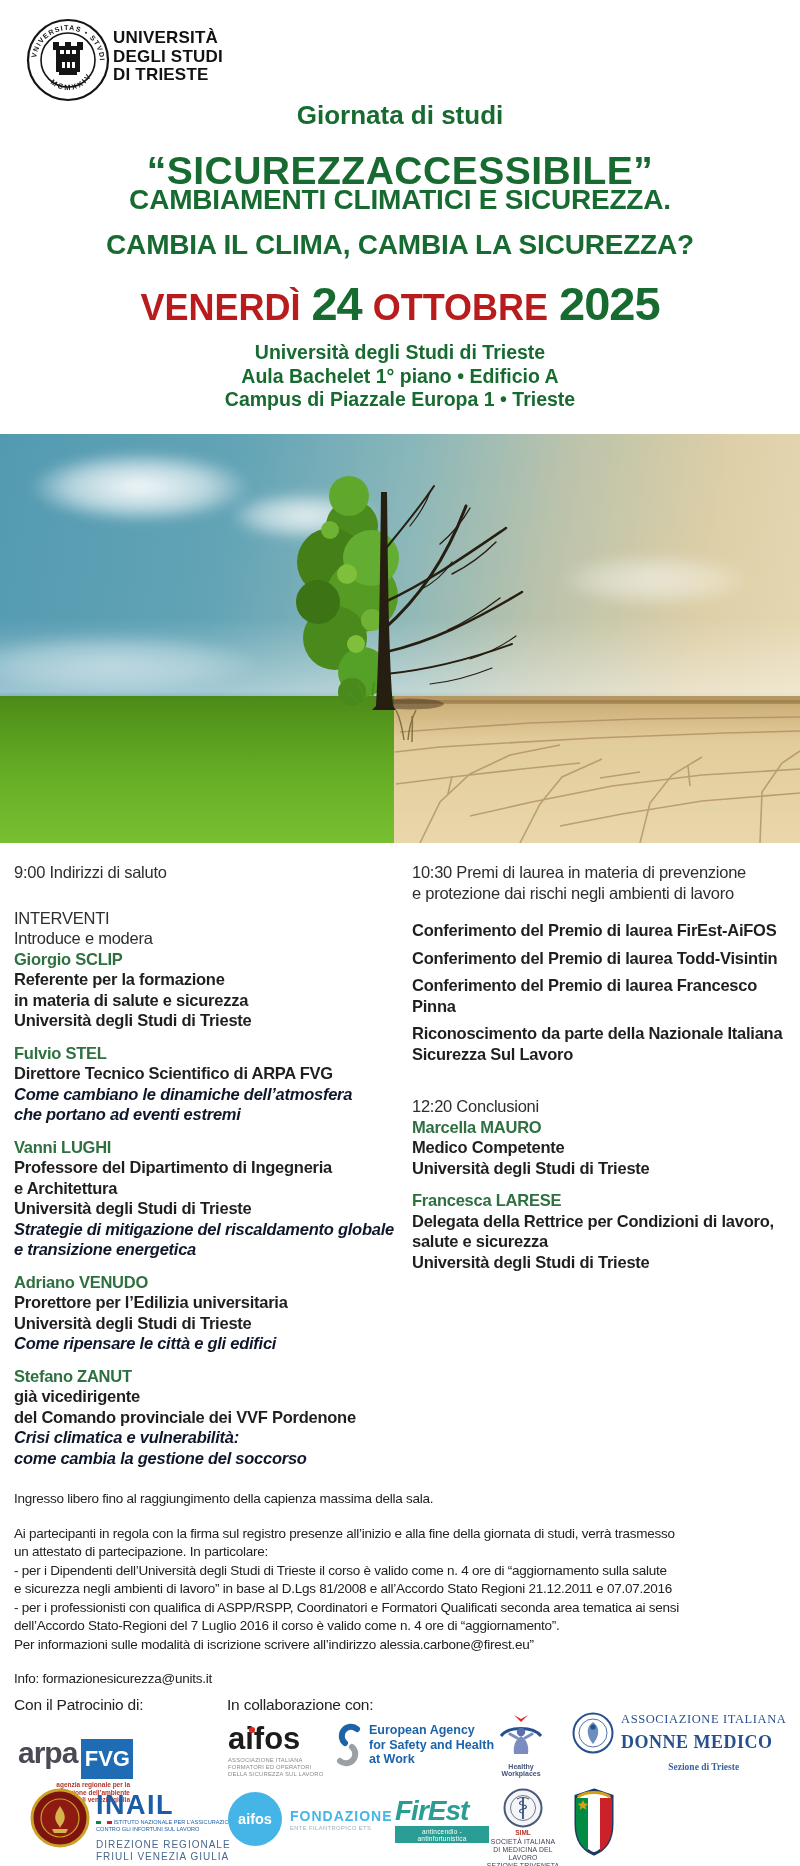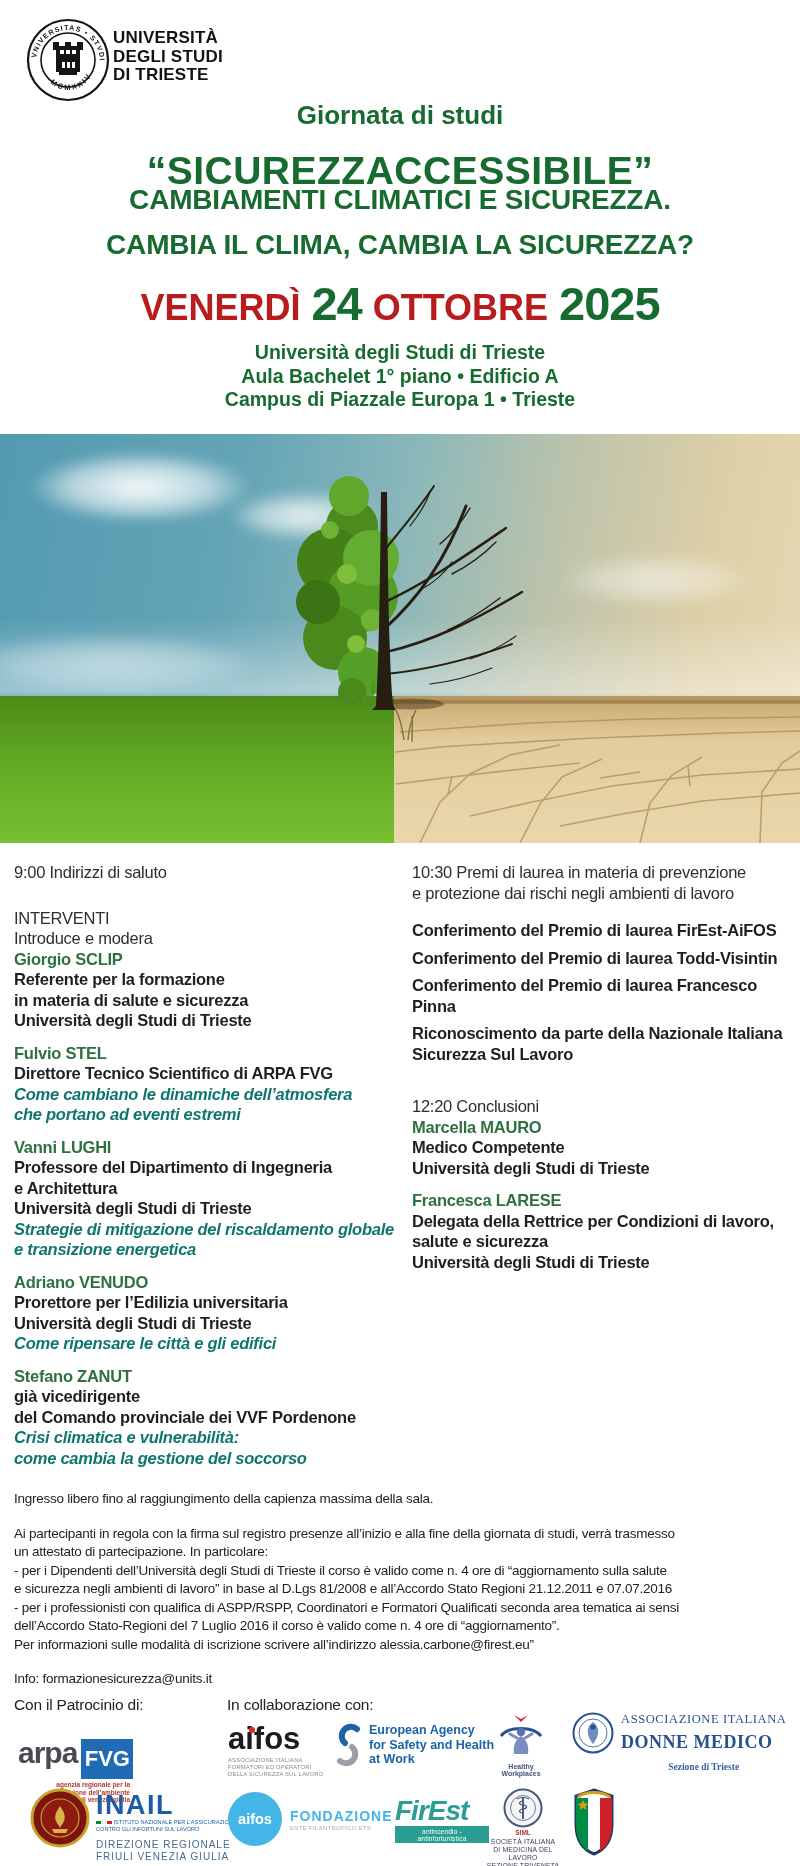--- a/index.html
+++ b/index.html
@@ -31,21 +31,21 @@
     background:linear-gradient(to bottom,#c2a26c 0%, #d0b37c 9%, #e2cc9b 30%, #e9d7ab 100%);}
   .photo-overlay{position:absolute;left:0;top:0;width:800px;height:409px;}
   
   .col{position:absolute;top:862px;font-size:16.5px;letter-spacing:-.25px;line-height:20.5px;color:#262626;}
   .col-left{left:14px;width:396px;}
   .col-right{left:412px;width:386px;}
   .ln{min-height:20.5px;}
   .ln.time,.ln.plain{font-weight:400;color:#2e2e2e;}
   .ln.name{font-weight:700;color:#2e7040;}
   .ln.role{font-weight:700;color:#1f1f1f;}
-  .ln.talk{font-weight:700;font-style:italic;color:#0f766e;}
+  .ln.talk{font-weight:700;font-style:italic;color:#0f172a;}
   .ln.gap{height:12px;min-height:0;}
   .ln.gapsm{height:7px;min-height:0;}
   .ln.gapmd{height:17px;min-height:0;}
   .ln.gaplg{height:25px;min-height:0;}
   
   .notes{position:absolute;left:14px;top:1490px;width:782px;font-size:13.5px;letter-spacing:-.25px;
          line-height:18.5px;color:#222;}
   .notes .ln{min-height:18.5px;white-space:nowrap;}
   .notes .ln.gap{height:16px;min-height:0;}
   

